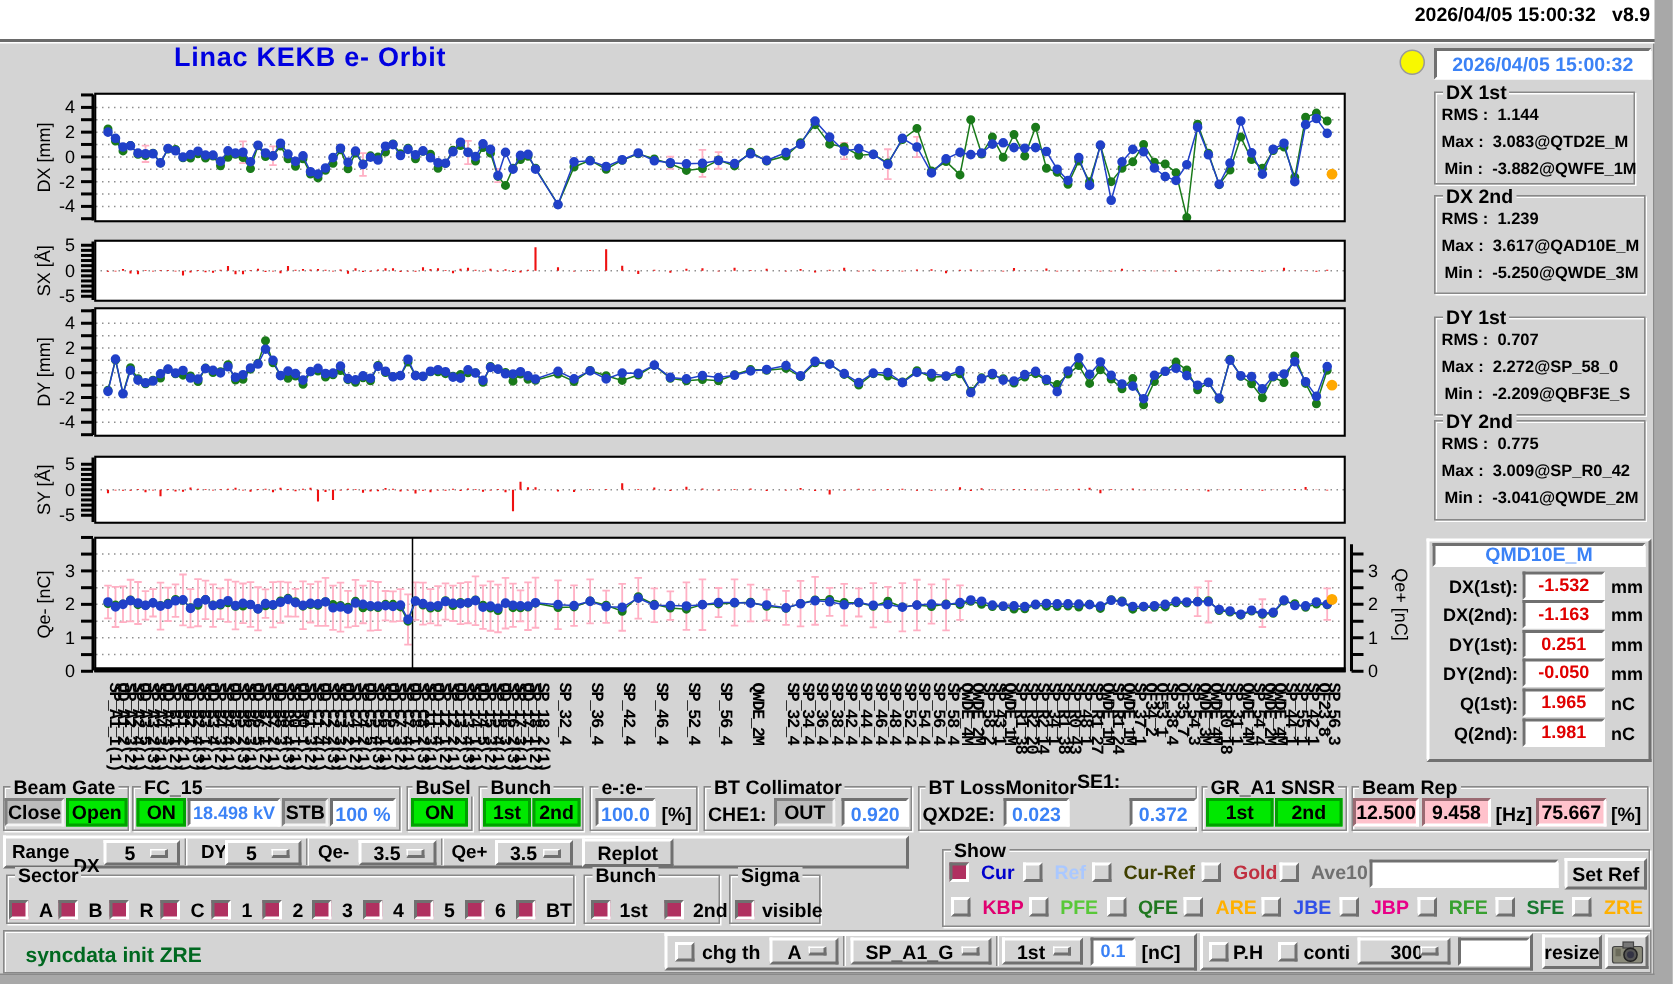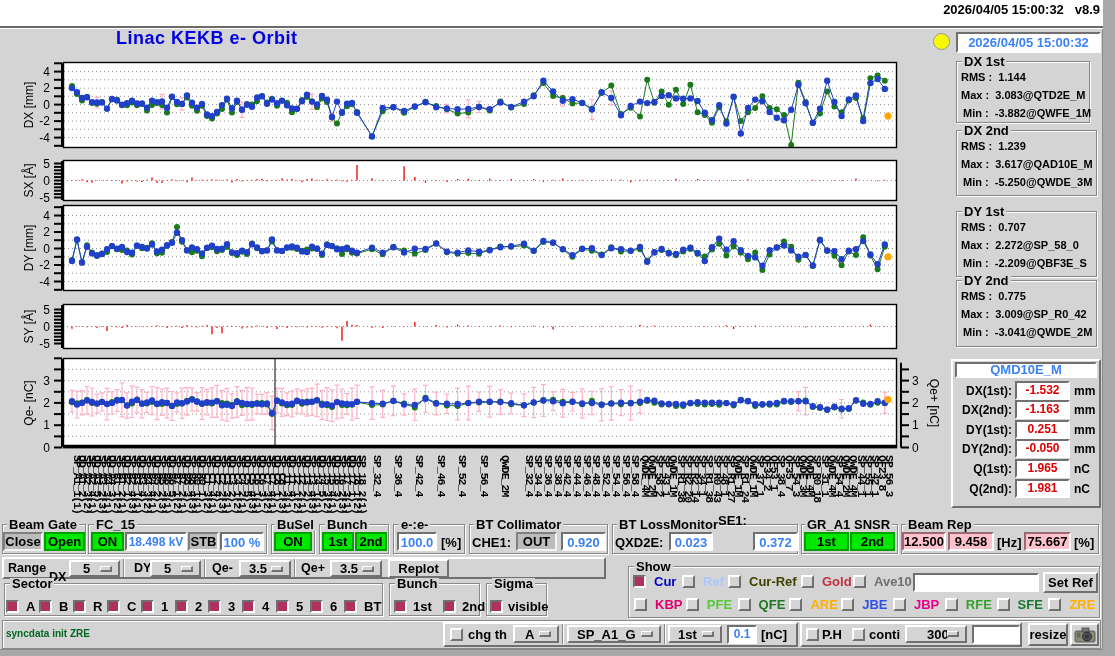--- a/index.html
+++ b/index.html
@@ -482,21 +482,21 @@
 <div class="lbl" style="left:862.2px;top:597px;color:#3050e8">JBE</div>
 <div class="cb off" style="left:893.0px;top:598px"></div>
 <div class="lbl" style="left:914.0px;top:597px;color:#e80088">JBP</div>
 <div class="cb off" style="left:944.8px;top:598px"></div>
 <div class="lbl" style="left:965.8px;top:597px;color:#38a030">RFE</div>
 <div class="cb off" style="left:996.5999999999999px;top:598px"></div>
 <div class="lbl" style="left:1017.5999999999999px;top:597px;color:#187830">SFE</div>
 <div class="cb off" style="left:1048.4px;top:598px"></div>
 <div class="lbl" style="left:1069.4px;top:597px;color:#ffb000">ZRE</div>
 <div class="abs" style="left:2px;top:620px;width:1099px;height:29px;border:1px solid #888;box-shadow:inset 1px 1px 0 #fff"></div>
-<div class="lbl" style="left:6px;top:628px;color:#006820;font-size:10px">syncdata init ZRE</div>
+<div class="lbl" style="left:17px;top:628px;color:#006820;font-size:14px">syncdata init ZRE</div>
 <div class="raised" style="left:443px;top:622px;width:355px;height:25px;"></div>
 <div class="cb off" style="left:450px;top:628px"></div>
 <div class="lbl" style="left:468px;top:627px;">chg th</div>
 <div class="opt" style="left:513px;top:625px;width:46px;height:18px;padding-left:10px">A<span class="dash"></span></div>
 <div class="vsep" style="left:562px;top:624px;height:20px"></div>
 <div class="opt" style="left:567px;top:625px;width:94px;height:18px;padding-left:8px">SP_A1_G<span class="dash"></span></div>
 <div class="vsep" style="left:664px;top:624px;height:20px"></div>
 <div class="opt" style="left:668px;top:625px;width:54px;height:18px;padding-left:8px">1st<span class="dash"></span></div>
 <div class="field" style="left:727px;top:625px;width:30px;height:19px;line-height:15px;font-size:12px">0.1</div>
 <div class="lbl" style="left:761px;top:627px;">[nC]</div>

